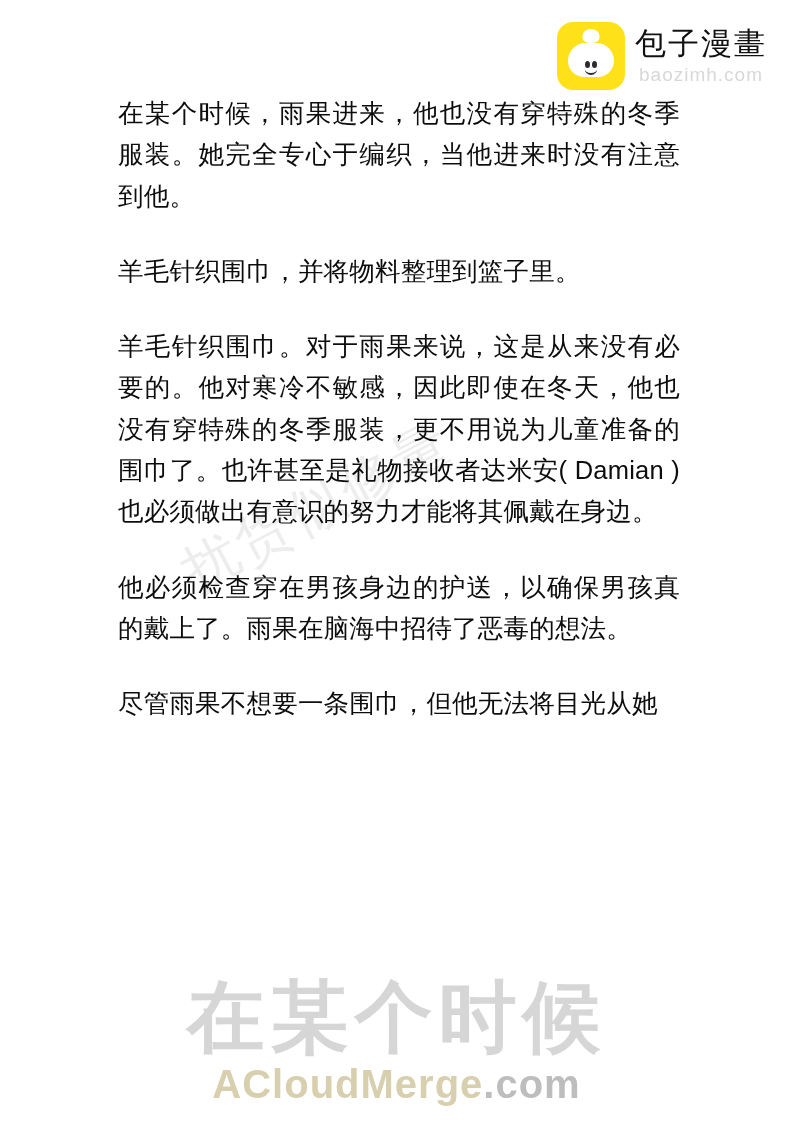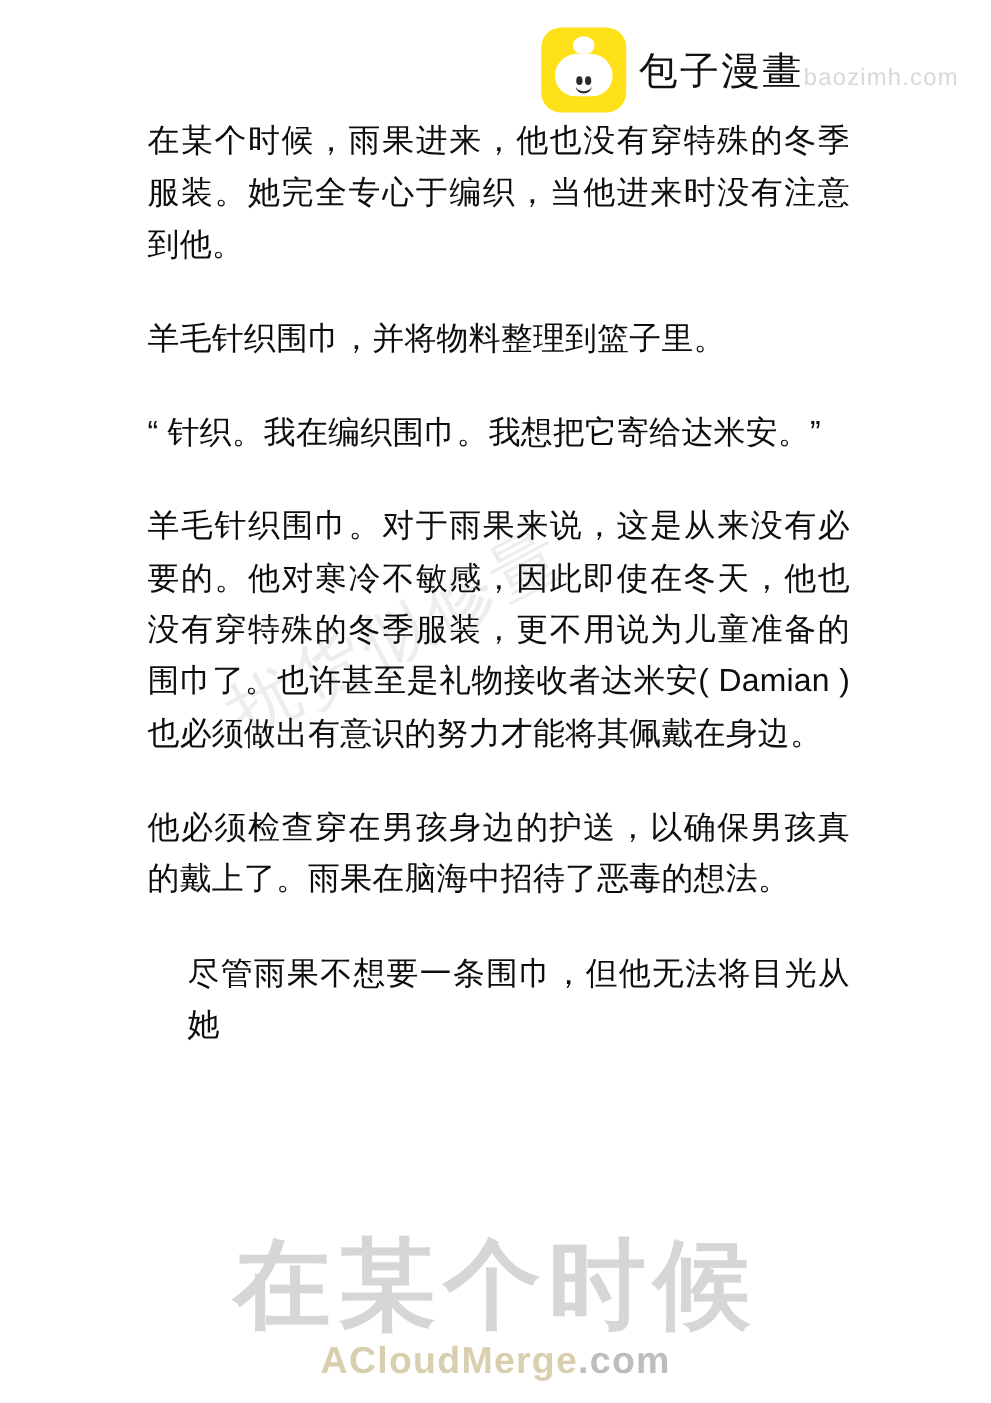--- a/index.html
+++ b/index.html
@@ -68,22 +68,22 @@
     left: 50%;
     top: 68%;
     transform: translateX(-50%);
     width: 13px;
     height: 7px;
     border-bottom: 2.5px solid #2b2b2b;
     border-radius: 0 0 12px 12px;
   }
   .brand-text-wrap {
     display: flex;
-    flex-direction: row;
-    align-items: flex-end;
+    flex-direction: column;
+    align-items: center;
     line-height: 1;
   }
   .brand-name {
     font-size: 31px;
     color: #111111;
     letter-spacing: 2px;
     font-weight: 400;
   }
   .brand-url {
     margin-top: 6px;
@@ -118,21 +118,21 @@
   }
   .bw-cn {
     font-size: 78px;
     color: rgba(180,180,180,0.55);
     letter-spacing: 6px;
     line-height: 1;
     font-weight: 700;
   }
   .bw-en {
     margin-top: 8px;
-    font-size: 30px;
+    font-size: 40px;
     letter-spacing: 1px;
     line-height: 1;
   }
   .bw-en .part-a { color: #d8cfae; font-weight: 700; }
   .bw-en .part-b { color: #bdbdbd; font-weight: 700; }
 
   
   .page-body {
     position: absolute;
     left: 118px;
@@ -141,21 +141,21 @@
     z-index: 3;
   }
   .para {
     font-size: 25.5px;
     line-height: 1.62;
     color: #0d0d0d;
     margin: 0 0 34px 0;
     text-align: justify;
     letter-spacing: 0.2px;
   }
-  .para:last-child { margin-bottom: 0; margin-left: 32px; }
+  .para:last-child { margin-bottom: 0; }
 </style>
 </head>
 <body>
 
 <div class="brand-watermark">
   <div class="brand-logo">
     <div class="bun-top"></div>
     <div class="bun-body">
       <div class="bun-eye left"></div>
       <div class="bun-eye right"></div>
@@ -166,21 +166,20 @@
     <div class="brand-name">包子漫畫</div>
     <div class="brand-url">baozimh.com</div>
   </div>
 </div>
 
 <div class="diagonal-watermark">扰货似修量</div>
 
 <div class="page-body">
   <p class="para">在某个时候，雨果进来，他也没有穿特殊的冬季服装。她完全专心于编织，当他进来时没有注意到他。</p>
   <p class="para">羊毛针织围巾，并将物料整理到篮子里。</p>
-  <p class="para">“ 针织。我在编织围巾。我想把它寄给达米安。”</p>
   <p class="para">羊毛针织围巾。对于雨果来说，这是从来没有必要的。他对寒冷不敏感，因此即使在冬天，他也没有穿特殊的冬季服装，更不用说为儿童准备的围巾了。也许甚至是礼物接收者达米安( Damian )也必须做出有意识的努力才能将其佩戴在身边。</p>
   <p class="para">他必须检查穿在男孩身边的护送，以确保男孩真的戴上了。雨果在脑海中招待了恶毒的想法。</p>
   <p class="para">尽管雨果不想要一条围巾，但他无法将目光从她</p>
 </div>
 
 <div class="bottom-watermark">
   <div class="bw-cn">在某个时候</div>
   <div class="bw-en">
     <span class="part-a">ACloudMerge</span><span class="part-b">.com</span>
   </div>

